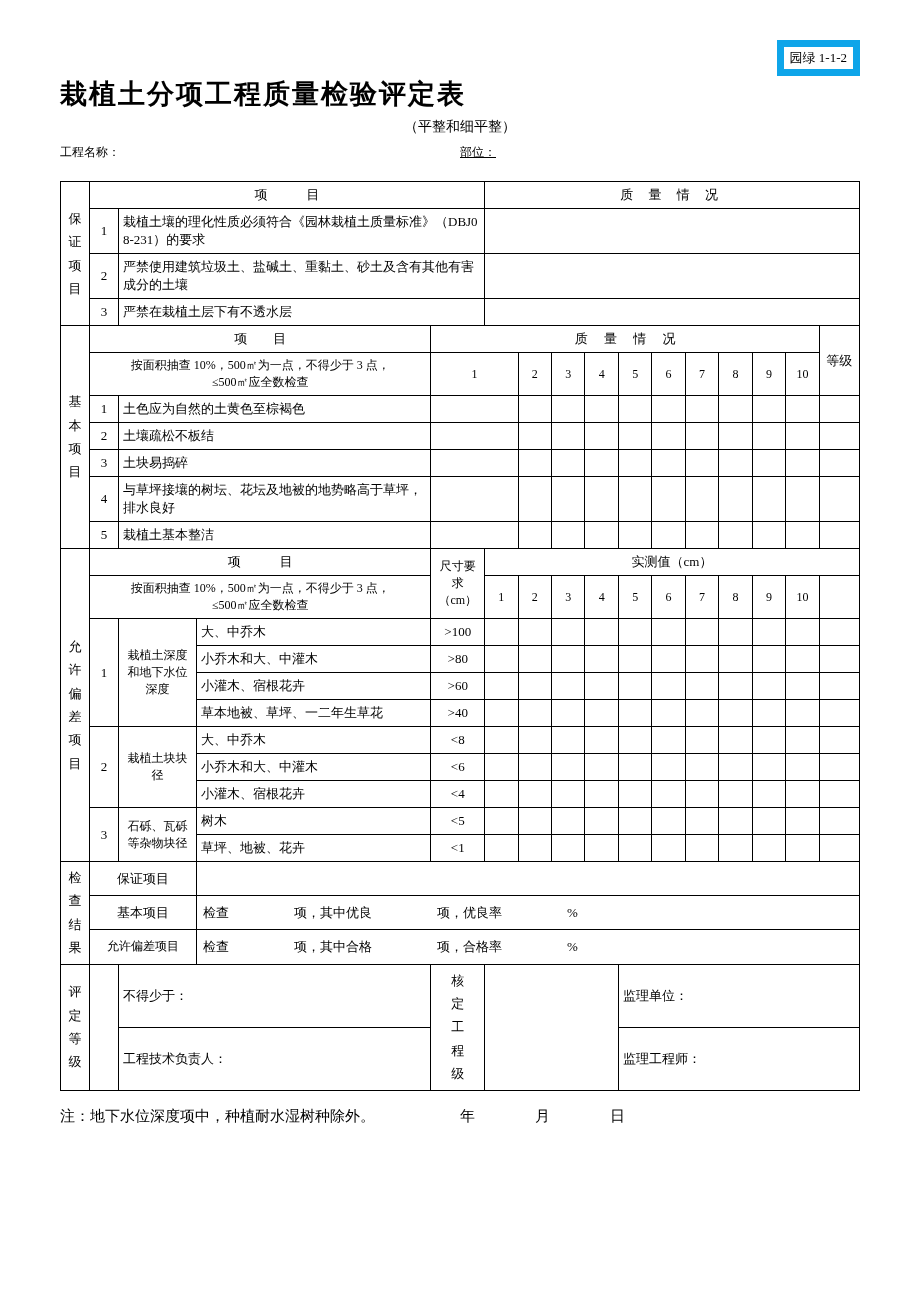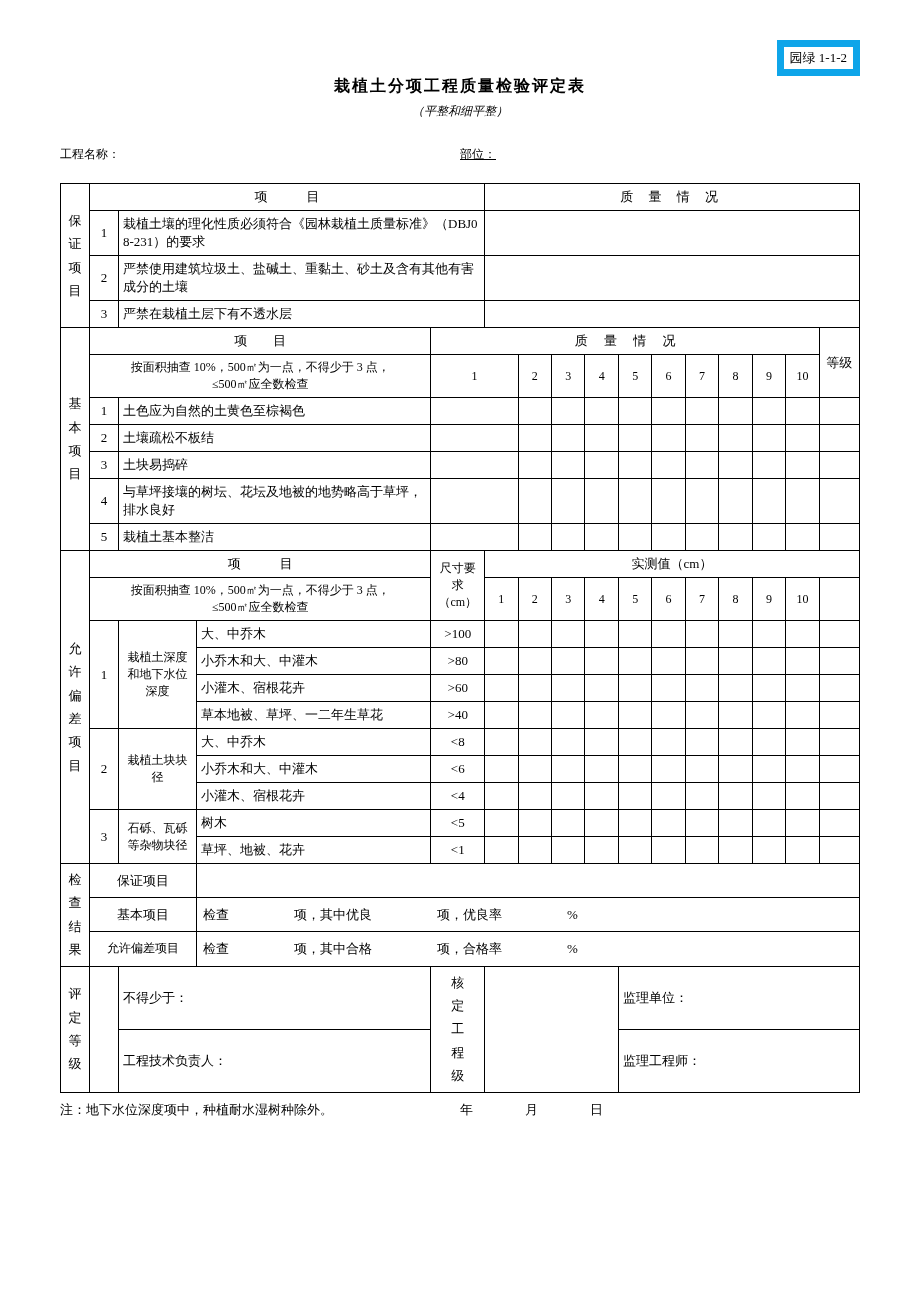--- a/index.html
+++ b/index.html
@@ -11,32 +11,30 @@
     color: #000;
   }
   .doc-code {
     float: right;
     border: 7px solid #0ea5e9;
     padding: 2px 6px;
     font-size: 13px;
   }
   h1 {
     clear: both;
-    text-align: center;
-    font-size: 16px;
+    font-size: 27px;
     font-weight: bold;
     margin: 20px 0 6px;
     font-family: "SimHei","黑体",sans-serif;
     letter-spacing: 2px;
   }
   .subtitle {
     text-align: center;
-    font-size: 12px;
-    margin-bottom: 26px;
-    font-style: italic;
+    font-size: 14px;
+    margin-bottom: 8px;
   }
   .header-row {
     display: flex;
     font-size: 12px;
     margin-bottom: 20px;
     justify-content: flex-end;
   }
   .header-row .proj { width: 50%; }
   .header-row .part { width: 50%; text-decoration: underline; }
   table {
@@ -52,22 +50,22 @@
     word-break: break-all;
   }
   .vlabel {
     text-align: center;
     line-height: 1.8;
   }
   .num { text-align: center; width: 24px; }
   .center { text-align: center; }
   .small { font-size: 12px; }
   .footnote, .date-row {
-    font-size: 13px;
-    margin-top: 8px;
+    font-size: 15px;
+    margin-top: 16px;
   }
   .spaced { letter-spacing: 6px; }
   .results-text { padding-left: 6px; }
 </style>
 </head>
 <body>
 
 <div class="doc-code">园绿 1-1-2</div>
 <h1>栽植土分项工程质量检验评定表</h1>
 <div class="subtitle">（平整和细平整）</div>

